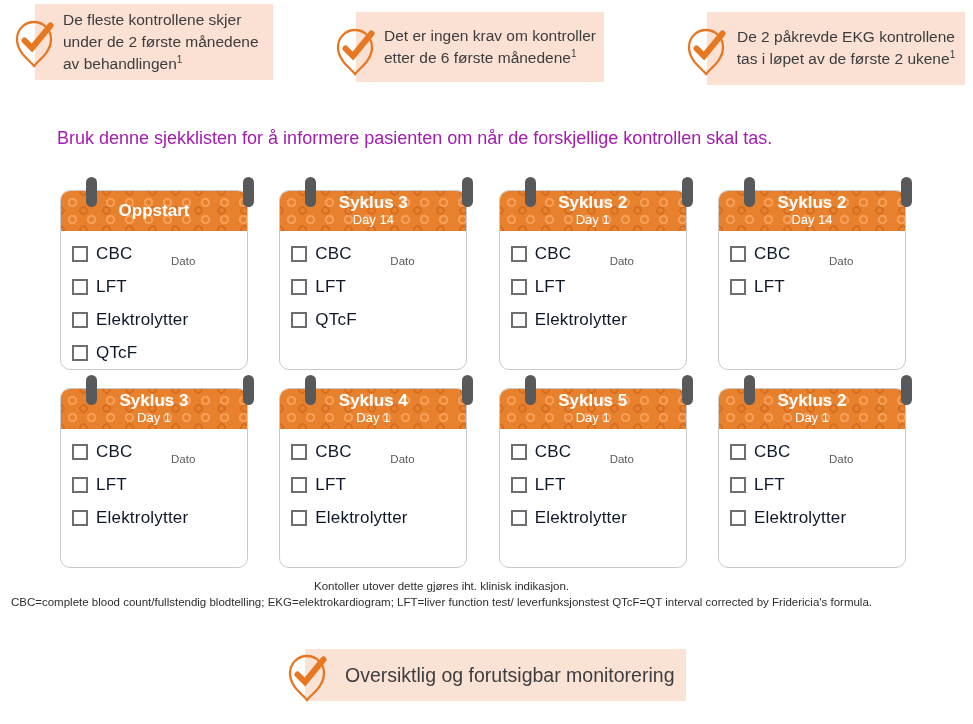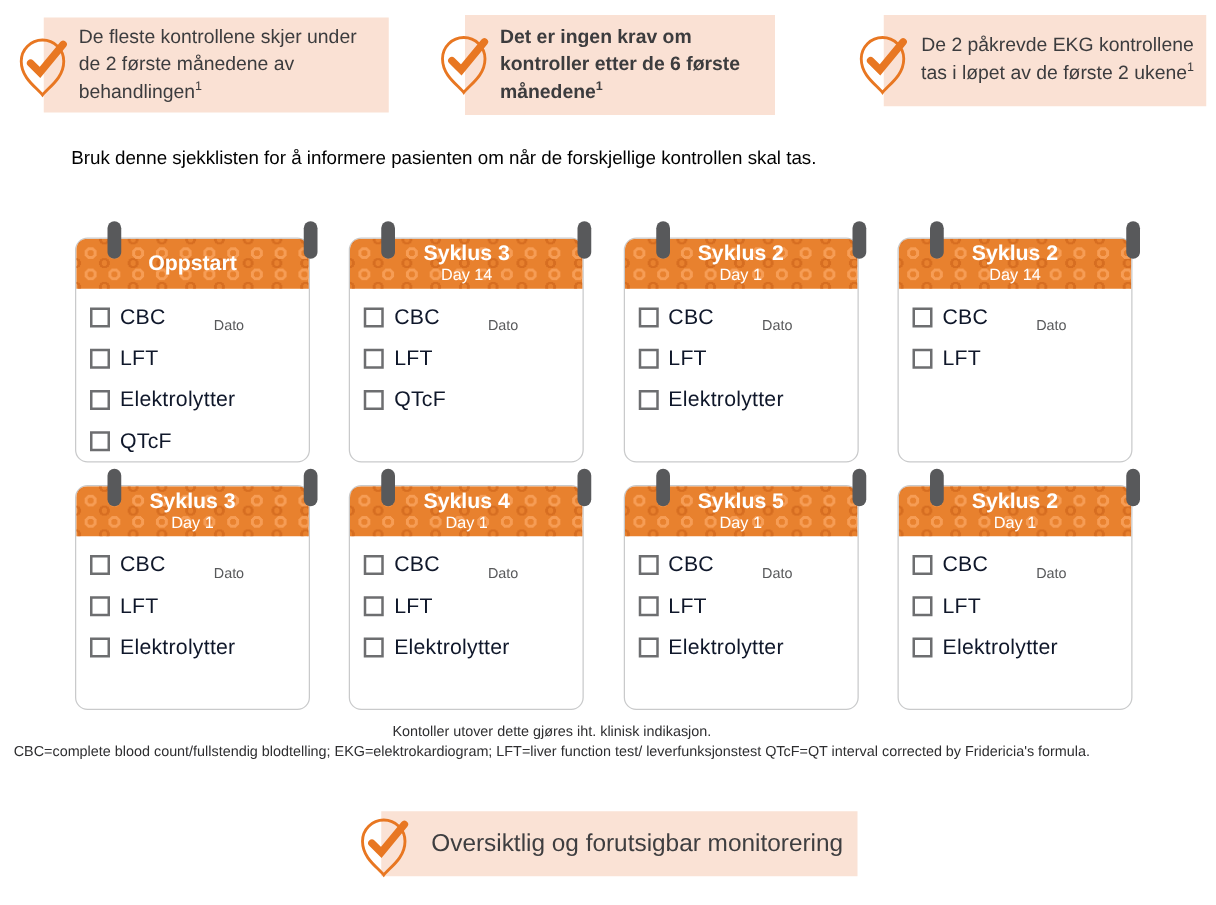--- a/index.html
+++ b/index.html
@@ -6,26 +6,26 @@
   html,body { background:#ffffff; }
   body { font-family:"Liberation Sans", sans-serif; color:#3e3e40; }
   .page { position:relative; width:973px; height:724px; background:#fff; overflow:hidden; }
 
   
   .callout { position:absolute; background:#fae1d4; display:flex; align-items:center; }
   .callout .pin { position:absolute; left:-24px; top:14px; }
   .callout-text { padding:8px 8px 8px 28px; font-size:15.5px; line-height:1.42; color:#3c3c3e; }
   sup { font-size:10px; }
 
-  #callout-1 { left:35px;  top:14px; width:276px; height:76px; }
-  #callout-2 { left:372px; top:12px; width:248px; height:80px;font-weight:bold; }
+  #callout-1 { left:35px;  top:4px; width:238px; height:76px; }
+  #callout-2 { left:356px; top:12px; width:248px; height:70px; }
   #callout-3 { left:707px; top:12px; width:258px; height:73px;text-align:center; }
 
   
-  .intro { position:absolute; left:57px; top:118px; width:880px; font-size:15px; color:#000000; }
+  .intro { position:absolute; left:57px; top:128px; width:880px; font-size:18px; color:#a21caf; }
 
   
   .grid { position:absolute; left:60px; top:177px; width:846px;
           display:grid; grid-template-columns:repeat(4,188px); justify-content:space-between; row-gap:5px; }
   .card { position:relative; width:220px; height:193px; }
   .peg { position:absolute; top:0; width:11px; height:30px; border-radius:5.5px; background:#58595b; z-index:3; }
   .peg.left  { left:26px; }
   .peg.right { right:26px; }
   .card-inner { position:absolute; left:0; top:13px; width:188px; height:180px; background:#fff;
                 border:1px solid #c9cacb; border-radius:10px; overflow:hidden; }

